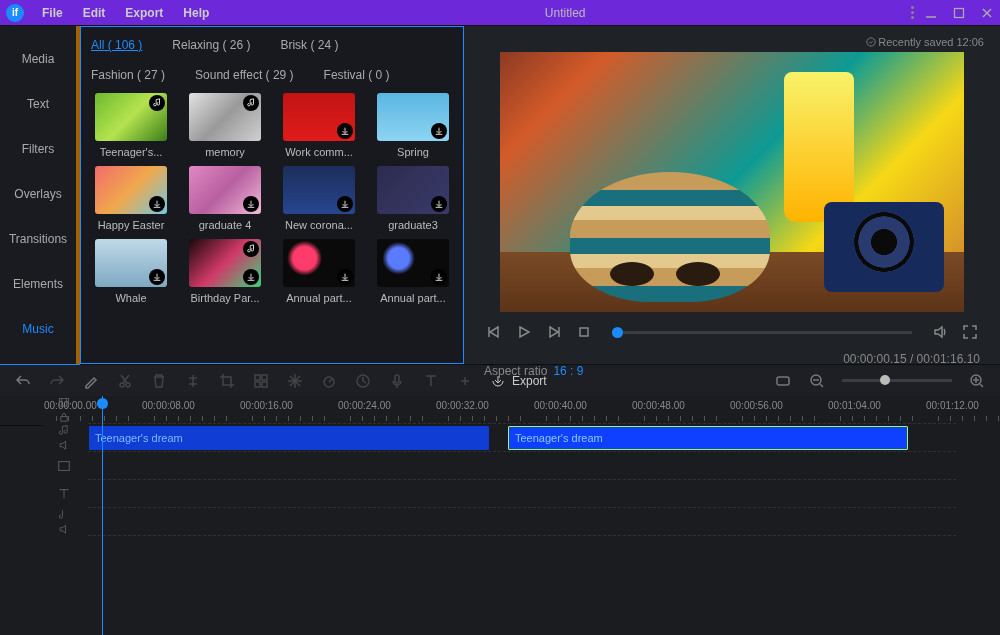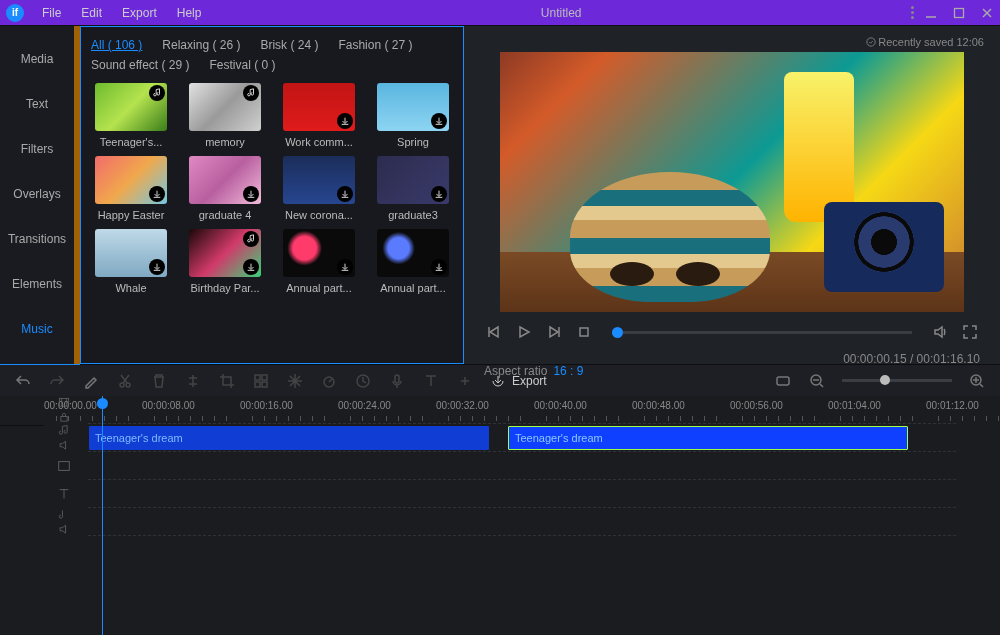--- a/index.html
+++ b/index.html
@@ -1,37 +1,37 @@
 <!DOCTYPE html>
 <html><head>
 <meta charset="utf-8">
 <style>
   * { box-sizing: border-box; margin: 0; padding: 0; font-family: -apple-system, "Segoe UI", Arial, sans-serif; }
   body { width: 1000px; height: 635px; background: #1f2226; overflow: hidden; color: #ccc; }
   
   
   .titlebar { height: 26px; background: #6d28d9; display: flex; align-items: center; padding: 0 6px; font-size: 12px; border-bottom: 1px solid #111; }
   .app-logo { width: 18px; height: 18px; background: #1a8cff; border-radius: 50%; margin-right: 8px; display:flex; align-items:center; justify-content:center; font-size:10px; color:#fff; font-weight:bold;}
-  .menu-item { padding: 0 10px; cursor: pointer; color: #ccc; }
+  .menu-item { padding: 0 10px; cursor: pointer; color: #ccc; font-weight: bold; }
   .title-center { flex: 1; text-align: center; color: #bbb; }
   .win-btns { display: flex; gap: 14px; align-items: center; }
   .win-btn { width: 14px; height: 14px; display: flex; align-items: center; justify-content: center; color: #aaa; cursor: pointer; }
   .win-btn svg { width: 14px; height: 14px; }
   .dots { display:flex; flex-direction:column; gap:2px; margin-right:10px;}
   .dots span { width:3px;height:3px;background:#888;border-radius:50%;}
 
   
   .upper { height: 338px; display: flex; }
-  .sidebar { width: 80px; background: #191b20; display: flex; flex-direction: column; padding-top: 10px; border-right:6px solid #a16207; position: relative; }
+  .sidebar { width: 80px; background: #191b20; display: flex; flex-direction: column; padding-top: 10px; border-right:4px solid #a16207; position: relative; }
   .sidebar-item { height: 45px; display: flex; align-items: center; justify-content: center; font-size: 12px; color: #aaa; cursor: pointer; }
   .sidebar-item.active { color: #1a8cff; }
   .sidebar::after { content:""; position:absolute; bottom:-1px; left:0; width:80px; height:1px; background:#1a8cff;}
 
   .library { width: 384px; background: #18191e; border: 1px solid #1a8cff; display: flex; flex-direction: column; padding: 8px 10px 4px 10px; overflow: hidden; }
-  .categories { display: flex; flex-wrap: wrap; gap: 0; font-size: 12px; margin-bottom: 8px; }
+  .categories { display: flex; flex-wrap: wrap; gap: 10px; font-size: 12px; margin-bottom: 8px; }
   .categories span { margin-right: 20px; color: #aaa; cursor: pointer; line-height: 20px; }
   .categories span.active { color: #1a8cff; text-decoration: underline; }
   .thumbs { display: grid; grid-template-columns: repeat(4, 1fr); gap: 8px 14px; }
   .thumb { display: flex; flex-direction: column; align-items: center; }
   .thumb-img { width: 72px; height: 48px; border-radius: 3px; position: relative; overflow: hidden; cursor:pointer; }
   .thumb-badge { position: absolute; bottom: 2px; right: 2px; width: 16px; height: 16px; background: #000; border-radius: 50%; display: flex; align-items: center; justify-content: center; }
   .thumb-badge.top { top:2px; bottom:auto;}
   .thumb-badge svg { width:10px;height:10px;}
   .thumb-label { font-size: 11px; color: #bbb; margin-top: 5px; width: 78px; text-align: center; white-space: nowrap; overflow: hidden; text-overflow: ellipsis; }
 

